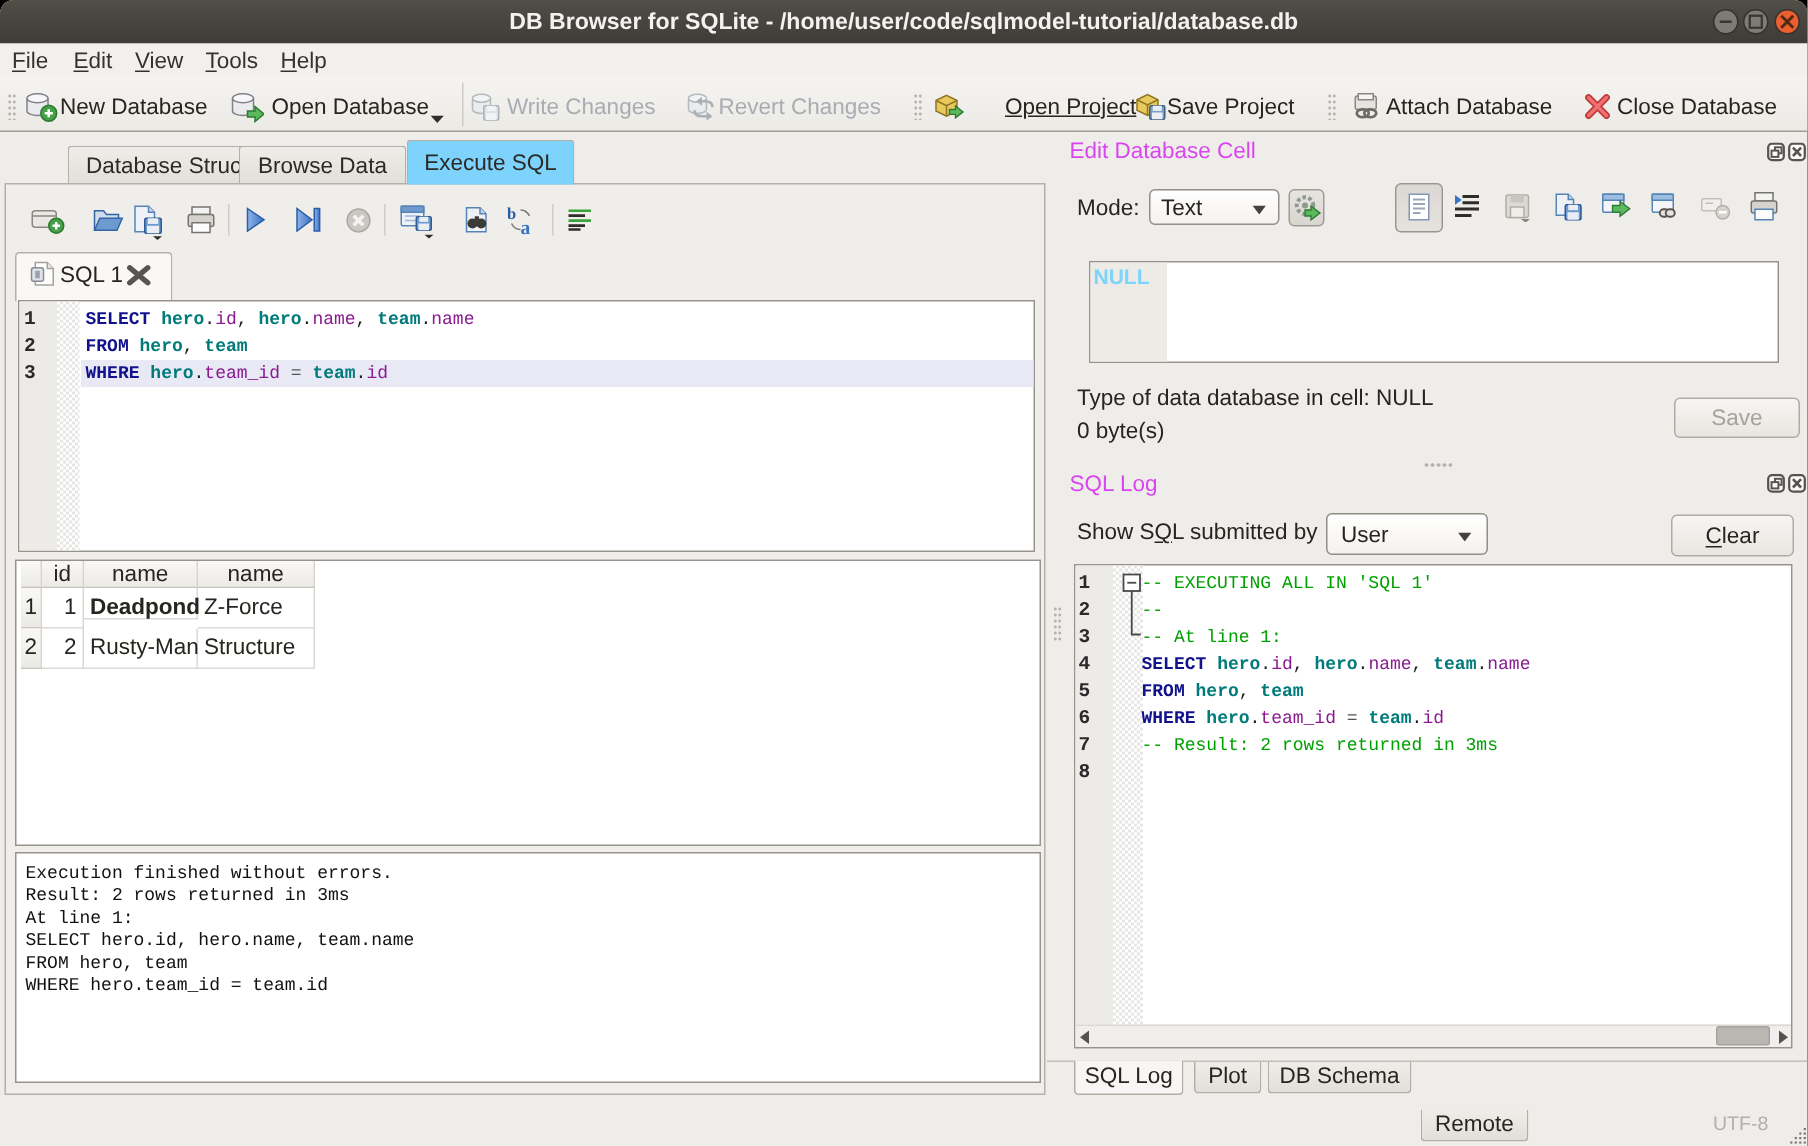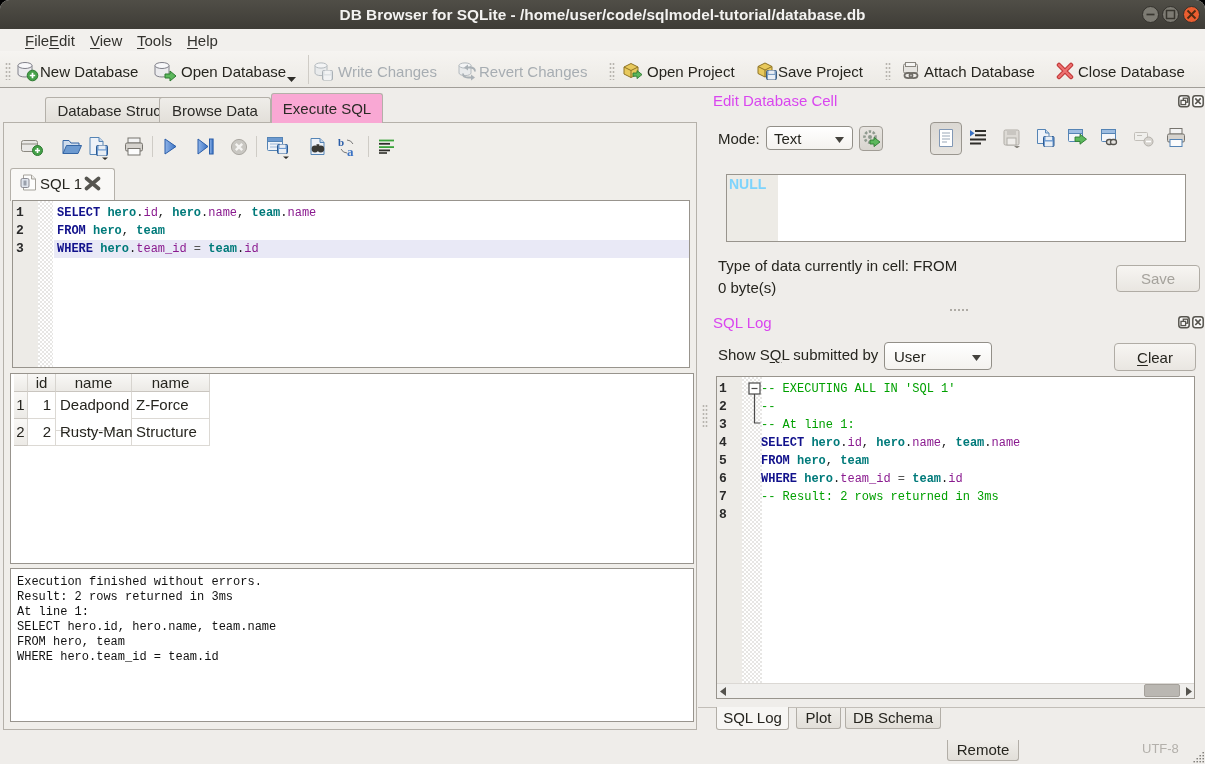--- a/index.html
+++ b/index.html
@@ -19,21 +19,21 @@
 .menu u{text-decoration-thickness:1px;text-underline-offset:2px;}
 #toolbar{left:0;top:51px;width:1205px;height:36px;
   background:linear-gradient(#f6f4f1,#eceae5);border-bottom:1px solid #a19e98;}
 .tbtxt{top:64px;line-height:16px;}
 .tbtxt.dis{color:#a7adb2;}
 .vdots{width:6px;background-image:radial-gradient(circle,#b7b4ae 0.9px,transparent 1.2px);background-size:3px 4px;}
 .hsep{width:1px;background:#cfccc6;}
 .mtab{top:97px;height:26px;background:linear-gradient(#efede9,#e2dfd9);
   border:1px solid #b4b0a9;border-bottom:none;border-radius:3px 3px 0 0;
   text-align:center;line-height:26px;color:#2b2a26;box-sizing:border-box;}
-.mtab.act{top:93px;height:30px;background:#f9a8d4;line-height:30px;z-index:3;}
+.mtab.act{top:93px;height:30px;background:#7dd3fc;line-height:30px;z-index:3;}
 #lpane{left:3px;top:122px;width:694px;height:608px;border:1px solid #b5b1aa;
   box-sizing:border-box;background:#f0eeea;}
 .box{border:1px solid #98948d;background:#fff;box-sizing:border-box;}
 .mono{font-family:"Liberation Mono",monospace;font-size:12px;white-space:pre;}
 .dots-h{height:4px;background-image:radial-gradient(circle,#aeaba5 1px,transparent 1.2px);background-size:4px 4px;}
 .foldmargin{background:repeating-conic-gradient(#e7e6e4 0% 25%,#ffffff 0% 50%);background-size:4px 4px;}
 .lnum{font-weight:bold;color:#2a2a2a;font-size:13px;}
 .kw{color:#12128c;font-weight:bold;}
 .tbl{color:#007a7a;font-weight:bold;}
 .fld{color:#8a1a8f;}
@@ -61,35 +61,35 @@
       <rect x="3.5" y="3.5" width="8" height="8" fill="none" stroke="#38362f" stroke-width="1.5"></rect>
     </svg>
   </div>
 <div class="abs wbtn" style="left:1183px;background:#eb5e30;border:1px solid #33312c;">
  <svg width="15" height="15">
       <path d="M3.5 3.5 L11.5 11.5 M11.5 3.5 L3.5 11.5" stroke="#4f2b13" stroke-width="1.9"></path>
     </svg>
   </div>
 
 <div class="abs" id="menubar"></div>
-<div class="abs menu" style="left:25px;"><u>F</u>ile</div>
+<div class="abs menu" style="left:8px;"><u>F</u>ile</div>
 <div class="abs menu" style="left:49px;"><u>E</u>dit</div>
 <div class="abs menu" style="left:90px;"><u>V</u>iew</div>
 <div class="abs menu" style="left:137px;"><u>T</u>ools</div>
 <div class="abs menu" style="left:187px;"><u>H</u>elp</div>
 
 <div class="abs" id="toolbar"></div>
 <div class="abs vdots" style="left:5px;top:62px;height:18px;"></div>
 <div class="abs tbtxt" style="left:40px;">New Database</div>
 <div class="abs tbtxt" style="left:181px;">Open Database</div>
 <div class="abs hsep" style="left:308px;top:55px;height:29px;"></div>
 <div class="abs tbtxt dis" style="left:338px;">Write Changes</div>
 <div class="abs tbtxt dis" style="left:479px;">Revert Changes</div>
 <div class="abs vdots" style="left:609px;top:62px;height:18px;"></div>
-<div class="abs tbtxt" style="left:647px;">Open Project</div>
+<div class="abs tbtxt" style="left:670px;text-decoration:underline;">Open Project</div>
 <div class="abs tbtxt" style="left:778px;">Save Project</div>
 <div class="abs vdots" style="left:885px;top:62px;height:18px;"></div>
 <div class="abs tbtxt" style="left:924px;">Attach Database</div>
 <div class="abs tbtxt" style="left:1078px;">Close Database</div>
 <div class="abs" id="tb-icons" style="left:0;top:0;">
 <svg class="abs" style="left:16px;top:61px;" width="23" height="21" viewBox="0 0 23 21">
  <path d="M2 4.5 V13 a7 3 0 0 0 14 0 V4.5" fill="#ebebee" stroke="#81818a" stroke-width="1"></path>
  <ellipse cx="9" cy="4.5" rx="7" ry="3" fill="#f8f8fa" stroke="#81818a" stroke-width="1"></ellipse>
  <circle cx="16.5" cy="14.5" r="5.3" fill="#45a049" stroke="#2d7a31" stroke-width="1"></circle>
  <path d="M16.5 11.8 v5.4 M13.8 14.5 h5.4" stroke="#fff" stroke-width="1.7"></path>
@@ -245,21 +245,21 @@
 <span class="kw">WHERE</span> <span class="tbl">hero</span>.<span class="fld">team_id</span> <span style="color:#555;">=</span> <span class="tbl">team</span>.<span class="fld">id</span></div>
 
 <div class="abs box" style="left:10px;top:373px;width:684px;height:191px;"></div>
 <div class="abs th" style="left:14px;top:374px;width:14px;height:18px;"></div>
 <div class="abs th" style="left:28px;top:374px;width:28px;height:18px;line-height:17px;">id</div>
 <div class="abs th" style="left:56px;top:374px;width:76px;height:18px;line-height:17px;">name</div>
 <div class="abs th" style="left:132px;top:374px;width:78px;height:18px;line-height:17px;">name</div>
 <div class="abs th" style="left:14px;top:392px;width:14px;height:27px;line-height:26px;">1</div>
 <div class="abs th" style="left:14px;top:419px;width:14px;height:27px;line-height:26px;">2</div>
 <div class="abs td" style="left:28px;top:392px;width:28px;height:27px;line-height:26px;text-align:right;padding-right:4px;">1</div>
-<div class="abs td" style="left:56px;top:392px;width:76px;height:39px;line-height:26px;padding-left:4px;">Deadpond</div>
+<div class="abs td" style="left:56px;top:392px;width:76px;height:21px;line-height:26px;padding-left:4px;font-weight:bold;">Deadpond</div>
 <div class="abs td" style="left:132px;top:392px;width:78px;height:27px;line-height:26px;padding-left:4px;">Z-Force</div>
 <div class="abs td" style="left:28px;top:419px;width:28px;height:27px;line-height:26px;text-align:right;padding-right:4px;">2</div>
 <div class="abs td" style="left:56px;top:419px;width:76px;height:27px;line-height:26px;padding-left:4px;">Rusty-Man</div>
 <div class="abs td" style="left:132px;top:419px;width:78px;height:27px;line-height:26px;padding-left:4px;">Structure</div>
 
 <div class="abs box" style="left:10px;top:568px;width:684px;height:154px;"></div>
 <div class="abs mono" style="left:17px;top:575px;line-height:15px;color:#111;">Execution finished without errors.
 Result: 2 rows returned in 3ms
 At line 1:
 SELECT hero.id, hero.name, team.name
@@ -333,21 +333,21 @@
 <svg class="abs" style="left:1165px;top:127px;" width="22" height="21" viewBox="0 0 22 21">
  <rect x="5" y="1.5" width="12" height="5.5" fill="#f3f3f3" stroke="#77746e"></rect>
  <rect x="2.5" y="7" width="17" height="8" rx="1.5" fill="#d5d2cd" stroke="#77746e"></rect>
  <rect x="5" y="12.5" width="12" height="7" fill="#fcfcfc" stroke="#5584b5"></rect>
 </svg>
 </div>
 
 <div class="abs box" style="left:726px;top:174px;width:460px;height:68px;"></div>
 <div class="abs" style="left:727px;top:175px;width:51px;height:66px;background:#edebe6;"></div>
 <div class="abs" style="left:729px;top:176px;font-weight:bold;font-size:14px;color:#7dd3fc;">NULL</div>
-<div class="abs" style="left:718px;top:257px;">Type of data currently in cell: FROM</div>
+<div class="abs" style="left:718px;top:257px;">Type of data database in cell: NULL</div>
 <div class="abs" style="left:718px;top:279px;">0 byte(s)</div>
 <div class="abs btn" style="left:1116px;top:265px;width:84px;height:27px;line-height:26px;color:#a5a29c;">Save</div>
 <div class="abs dots-h" style="left:949px;top:308px;width:19px;"></div>
 
 <div class="abs docktitle" style="left:713px;top:314px;">SQL Log</div>
 <div class="abs" id="dockbtn2" style="left:1178px;top:316px;">
 <svg width="26" height="14" viewBox="0 0 26 14">
  <rect x="0.8" y="0.8" width="10.4" height="10.9" rx="2.6" fill="#fbfaf9" stroke="#56544e" stroke-width="1.5"></rect>
  <rect x="5.3" y="3.2" width="4.4" height="4" fill="none" stroke="#56544e" stroke-width="1.3"></rect>
  <rect x="3" y="5.4" width="4.6" height="4.2" fill="#fbfaf9" stroke="#56544e" stroke-width="1.3"></rect>

